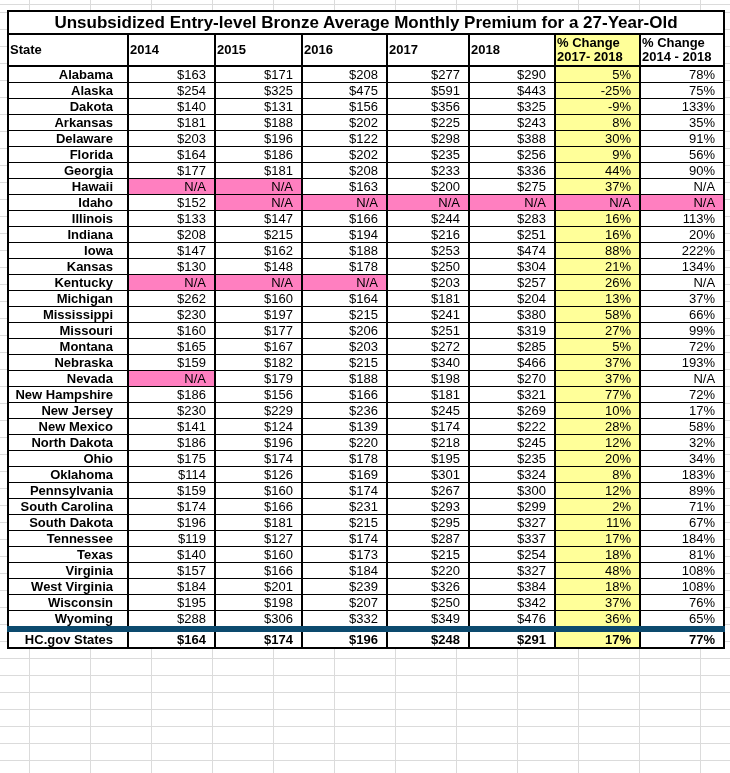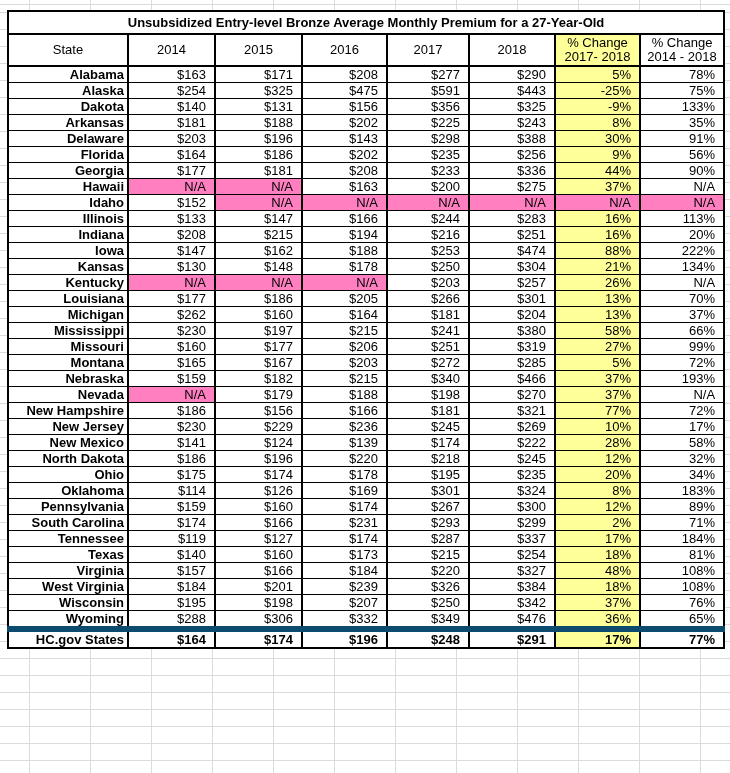--- a/index.html
+++ b/index.html
@@ -25,46 +25,46 @@
   }
   .premium th, .premium td {
     border-left:2px solid #000;
     border-top:1px solid #000;
     color:#000;
     overflow:hidden;
     white-space:nowrap;
   }
   .title-row th {
     border-bottom:2px solid #000;
-    font-size:13px;
+    font-size:17px;
     font-weight:bold;
     text-align:center;
     height:21px;
     padding:0 2px;
   }
   .header-row th {
     border-bottom:2px solid #000;
     font-size:13px;
-    font-weight:normal;
-    text-align:center;
+    font-weight:bold;
+    text-align:left;
     vertical-align:middle;
     height:30px;
     padding:0 1px;
     line-height:14px;
   }
   .premium td {
     font-size:13px;
     height:15px;
     line-height:15px;
     text-align:right;
     padding:0 8px 0 2px;
   }
   .premium td.state {
     font-weight:bold;
-    padding-right:3px;
+    padding-right:14px;
   }
   .yellow { background-color:var(--yellow, #ffff99); }
   .pink   { background-color:var(--pink, #ff7fc0); }
   .premium tr.total td {
     border-top:6px solid #0c4a6e;
     font-weight:bold;
   }
 </style>
 </head>
 <body>
@@ -139,21 +139,21 @@
         <td>$202</td>
         <td>$225</td>
         <td>$243</td>
         <td class="yellow">8%</td>
         <td>35%</td>
       </tr>
       <tr>
         <td class="state">Delaware</td>
         <td>$203</td>
         <td>$196</td>
-        <td>$143</td>
+        <td>$122</td>
         <td>$298</td>
         <td>$388</td>
         <td class="yellow">30%</td>
         <td>91%</td>
       </tr>
       <tr>
         <td class="state">Florida</td>
         <td>$164</td>
         <td>$186</td>
         <td>$202</td>
@@ -236,30 +236,20 @@
         <td class="state">Kentucky</td>
         <td class="pink">N/A</td>
         <td class="pink">N/A</td>
         <td class="pink">N/A</td>
         <td>$203</td>
         <td>$257</td>
         <td class="yellow">26%</td>
         <td>N/A</td>
       </tr>
       <tr>
-        <td class="state">Louisiana</td>
-        <td>$177</td>
-        <td>$186</td>
-        <td>$205</td>
-        <td>$266</td>
-        <td>$301</td>
-        <td class="yellow">13%</td>
-        <td>70%</td>
-      </tr>
-      <tr>
         <td class="state">Michigan</td>
         <td>$262</td>
         <td>$160</td>
         <td>$164</td>
         <td>$181</td>
         <td>$204</td>
         <td class="yellow">13%</td>
         <td>37%</td>
       </tr>
       <tr>
@@ -386,20 +376,30 @@
         <td class="state">South Carolina</td>
         <td>$174</td>
         <td>$166</td>
         <td>$231</td>
         <td>$293</td>
         <td>$299</td>
         <td class="yellow">2%</td>
         <td>71%</td>
       </tr>
       <tr>
+        <td class="state">South Dakota</td>
+        <td>$196</td>
+        <td>$181</td>
+        <td>$215</td>
+        <td>$295</td>
+        <td>$327</td>
+        <td class="yellow">11%</td>
+        <td>67%</td>
+      </tr>
+      <tr>
         <td class="state">Tennessee</td>
         <td>$119</td>
         <td>$127</td>
         <td>$174</td>
         <td>$287</td>
         <td>$337</td>
         <td class="yellow">17%</td>
         <td>184%</td>
       </tr>
       <tr>

